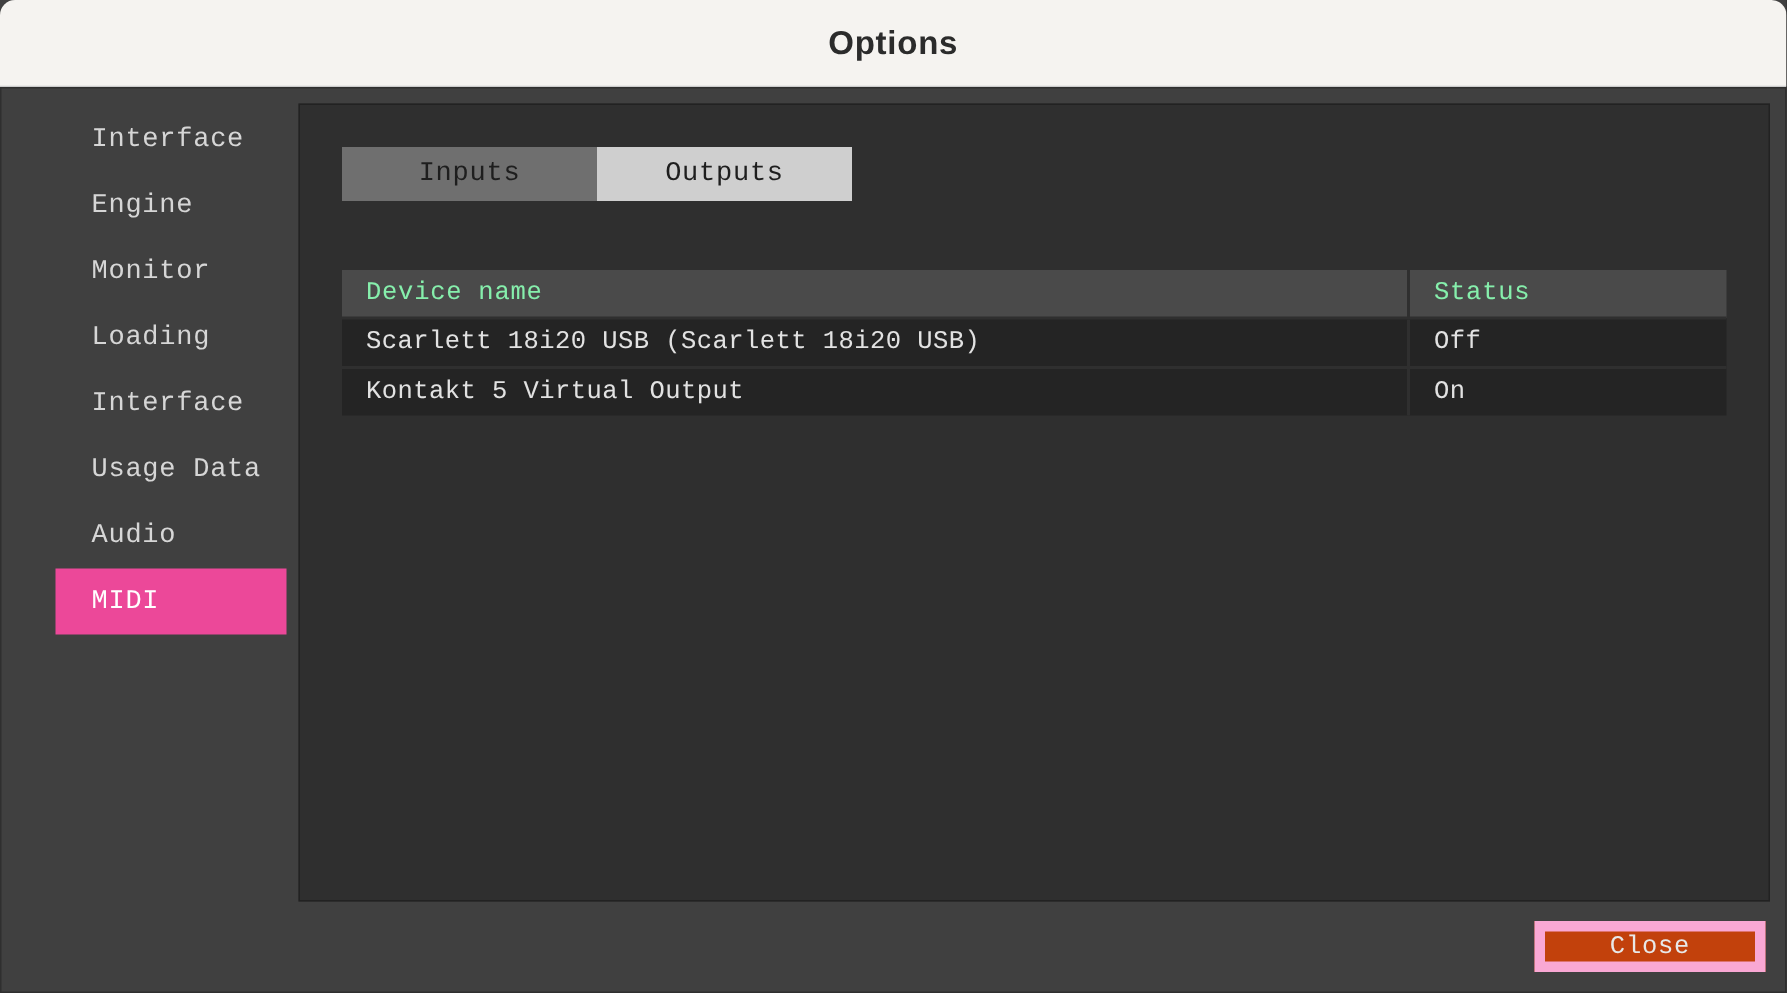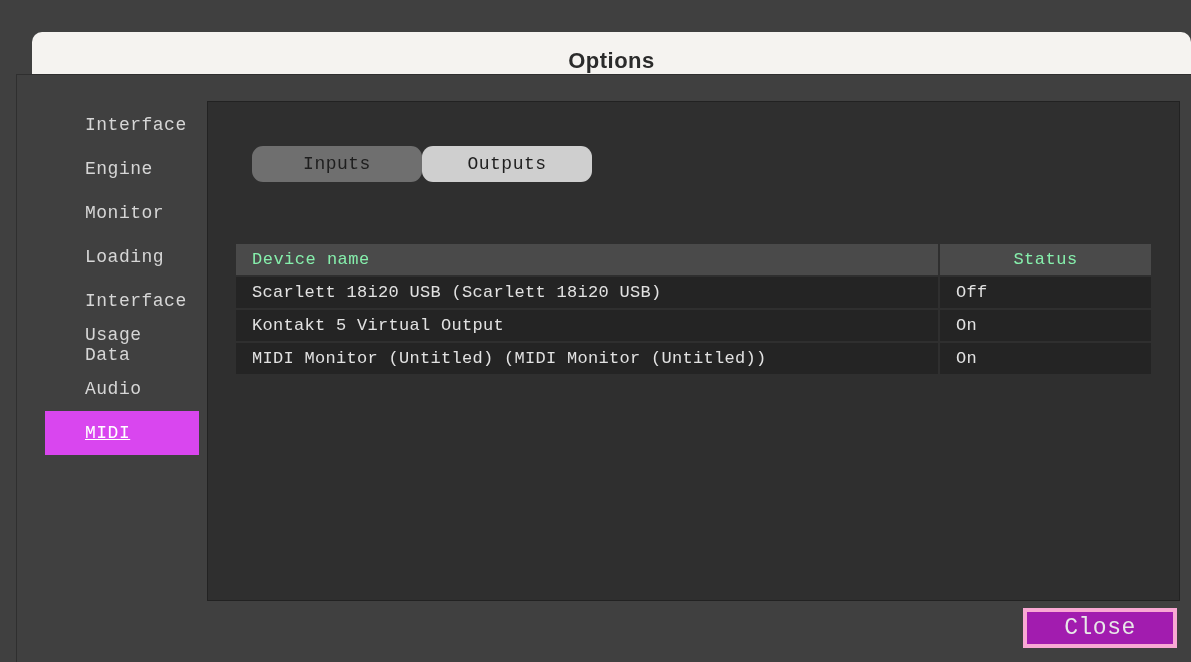--- a/index.html
+++ b/index.html
@@ -1,18 +1,18 @@
 <!DOCTYPE html>
 <html><head>
 <meta charset="utf-8">
 <style>
   * {
     box-sizing: border-box;
     margin: 0;
-    padding: 16px;
+    padding: 0;
   }
   body {
     width: 1191px;
     height: 662px;
     background: #404040;
     font-family: "Courier New", monospace;
     overflow: hidden;
     position: relative;
   }
   .titlebar {
@@ -43,37 +43,37 @@
     display: flex;
     gap: 0;
     border: 1px solid #2f2f2f;
   }
   .sidebar {
     width: 168px;
     padding: 12px 0 0 0;
     display: flex;
     flex-direction: column;
     gap: 0;
+    margin-left: 24px;
   }
   .sidebar-item {
     height: 44px;
     display: flex;
     align-items: center;
     padding-left: 24px;
     color: #d6d6d6;
     font-size: 18px;
     letter-spacing: 0.5px;
     cursor: pointer;
     margin: 0 0 0 12px;
     width: 154px;
   }
   .sidebar-item.active {
-    background: #d946ef;
+    background: #ec4899;
     color: #ffffff;
-    text-decoration: underline;
   }
   .main-panel {
     flex: 1;
     margin: 10px 10px 60px 6px;
     background: #2f2f2f;
     border: 1px solid #222;
     position: relative;
     padding: 28px;
   }
   .tab-row {
@@ -83,21 +83,20 @@
   }
   .tab {
     width: 170px;
     height: 36px;
     display: flex;
     align-items: center;
     justify-content: center;
     font-size: 18px;
     cursor: pointer;
     letter-spacing: 0.5px;
-    border-radius: 11px;
   }
   .tab.inactive {
     background: #6f6f6f;
     color: #1e1e1e;
   }
   .tab.active {
     background: #cfcfcf;
     color: #1e1e1e;
   }
   .table {
@@ -108,21 +107,20 @@
     background: #4a4a4a;
     color: #86efac;
     font-weight: normal;
     text-align: left;
     padding: 6px 16px;
     font-size: 17px;
     letter-spacing: 0.5px;
   }
   .thead-row th + th {
     border-left: 2px solid #2f2f2f;
-    text-align: center;
   }
   .tbody-row td {
     background: #242424;
     color: #e2e2e2;
     padding: 6px 16px;
     font-size: 17px;
     letter-spacing: 0.3px;
     border-top: 2px solid #2f2f2f;
   }
   .tbody-row td + td {
@@ -132,27 +130,27 @@
     width: 212px;
   }
   .footer {
     position: absolute;
     right: 14px;
     bottom: 14px;
   }
   .close-btn {
     width: 154px;
     height: 34px;
-    background: #a21caf;
+    background: #c2410c;
     color: #e8e8e8;
-    border: 4px solid #f9a8d4;
+    border: 7px solid #f9a8d4;
     display: flex;
     align-items: center;
     justify-content: center;
-    font-size: 23px;
+    font-size: 17px;
     font-family: inherit;
     letter-spacing: 0.5px;
     cursor: pointer;
   }
 </style>
 </head>
 <body>
 
 <div class="titlebar">
   <div class="titlebar-title">Options</div>
@@ -207,24 +205,20 @@
       </thead>
       <tbody>
         <tr class="tbody-row">
           <td>Scarlett 18i20 USB (Scarlett 18i20 USB)</td>
           <td class="col-status">Off</td>
         </tr>
         <tr class="tbody-row">
           <td>Kontakt 5 Virtual Output</td>
           <td class="col-status">On</td>
         </tr>
-        <tr class="tbody-row">
-          <td>MIDI Monitor (Untitled) (MIDI Monitor (Untitled))</td>
-          <td class="col-status">On</td>
-        </tr>
       </tbody>
     </table>
 
   </div>
 
 </div>
 
 <div class="footer">
   <button class="close-btn">Close</button>
 </div>

